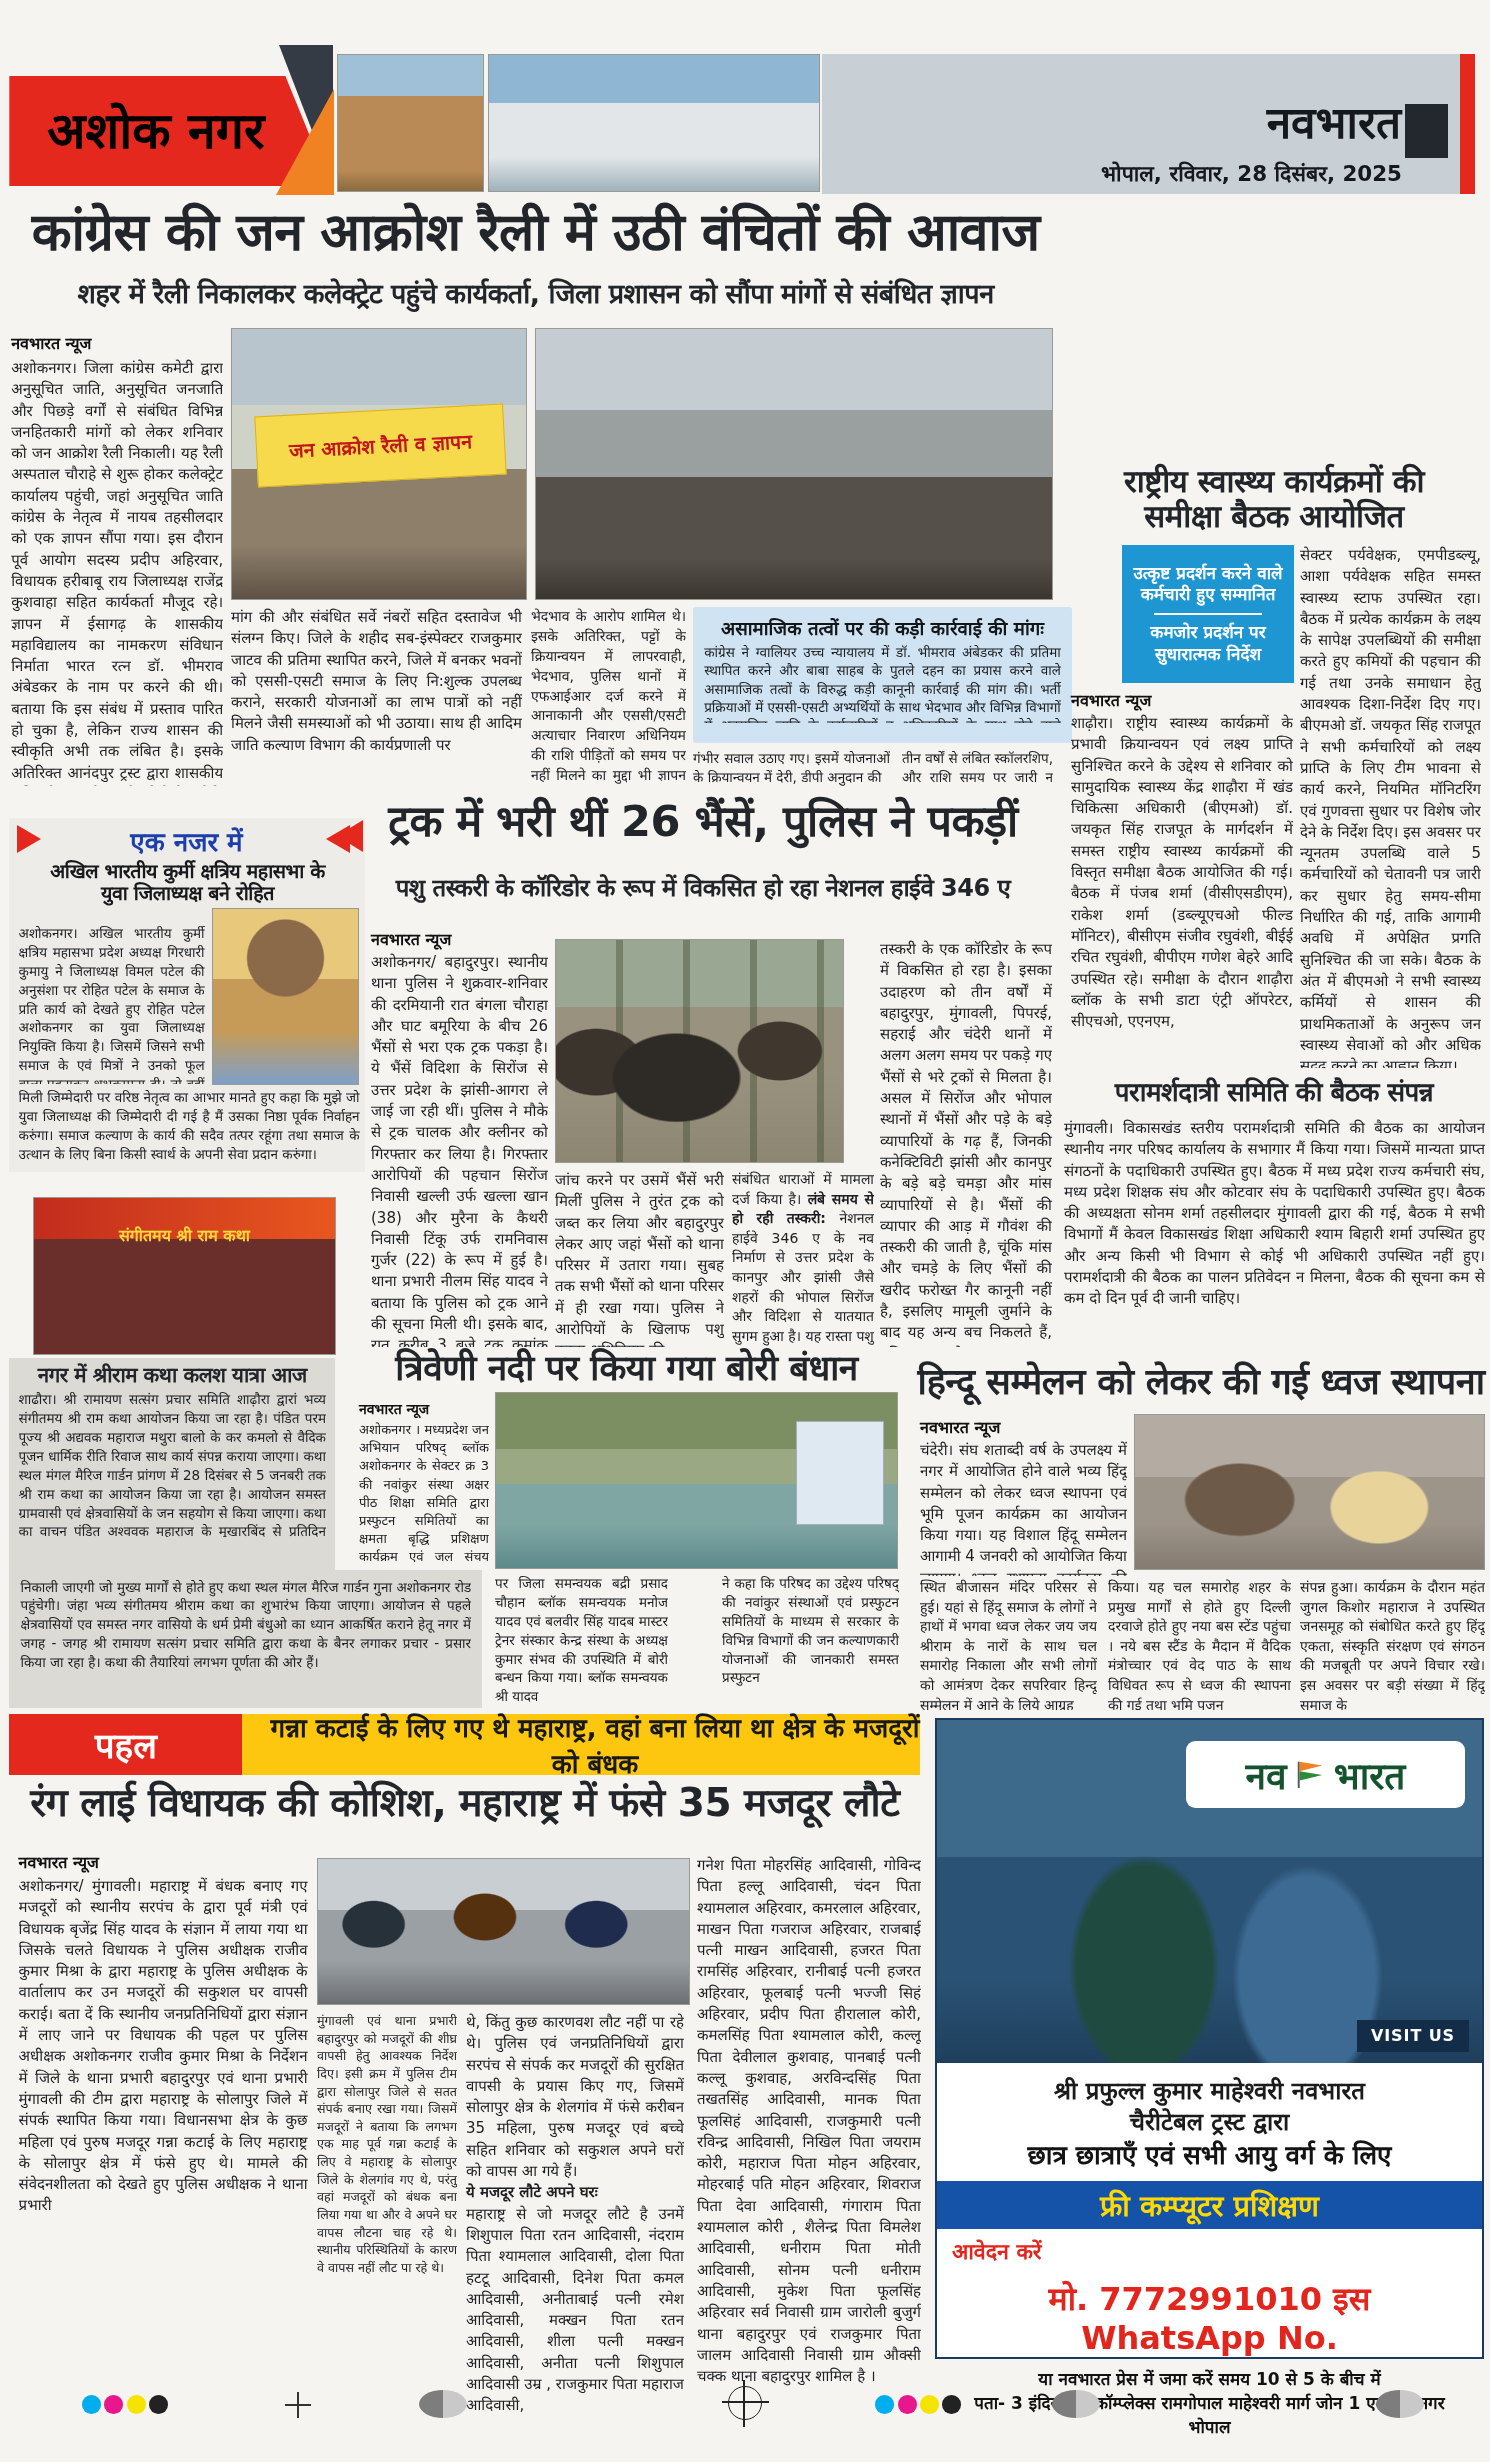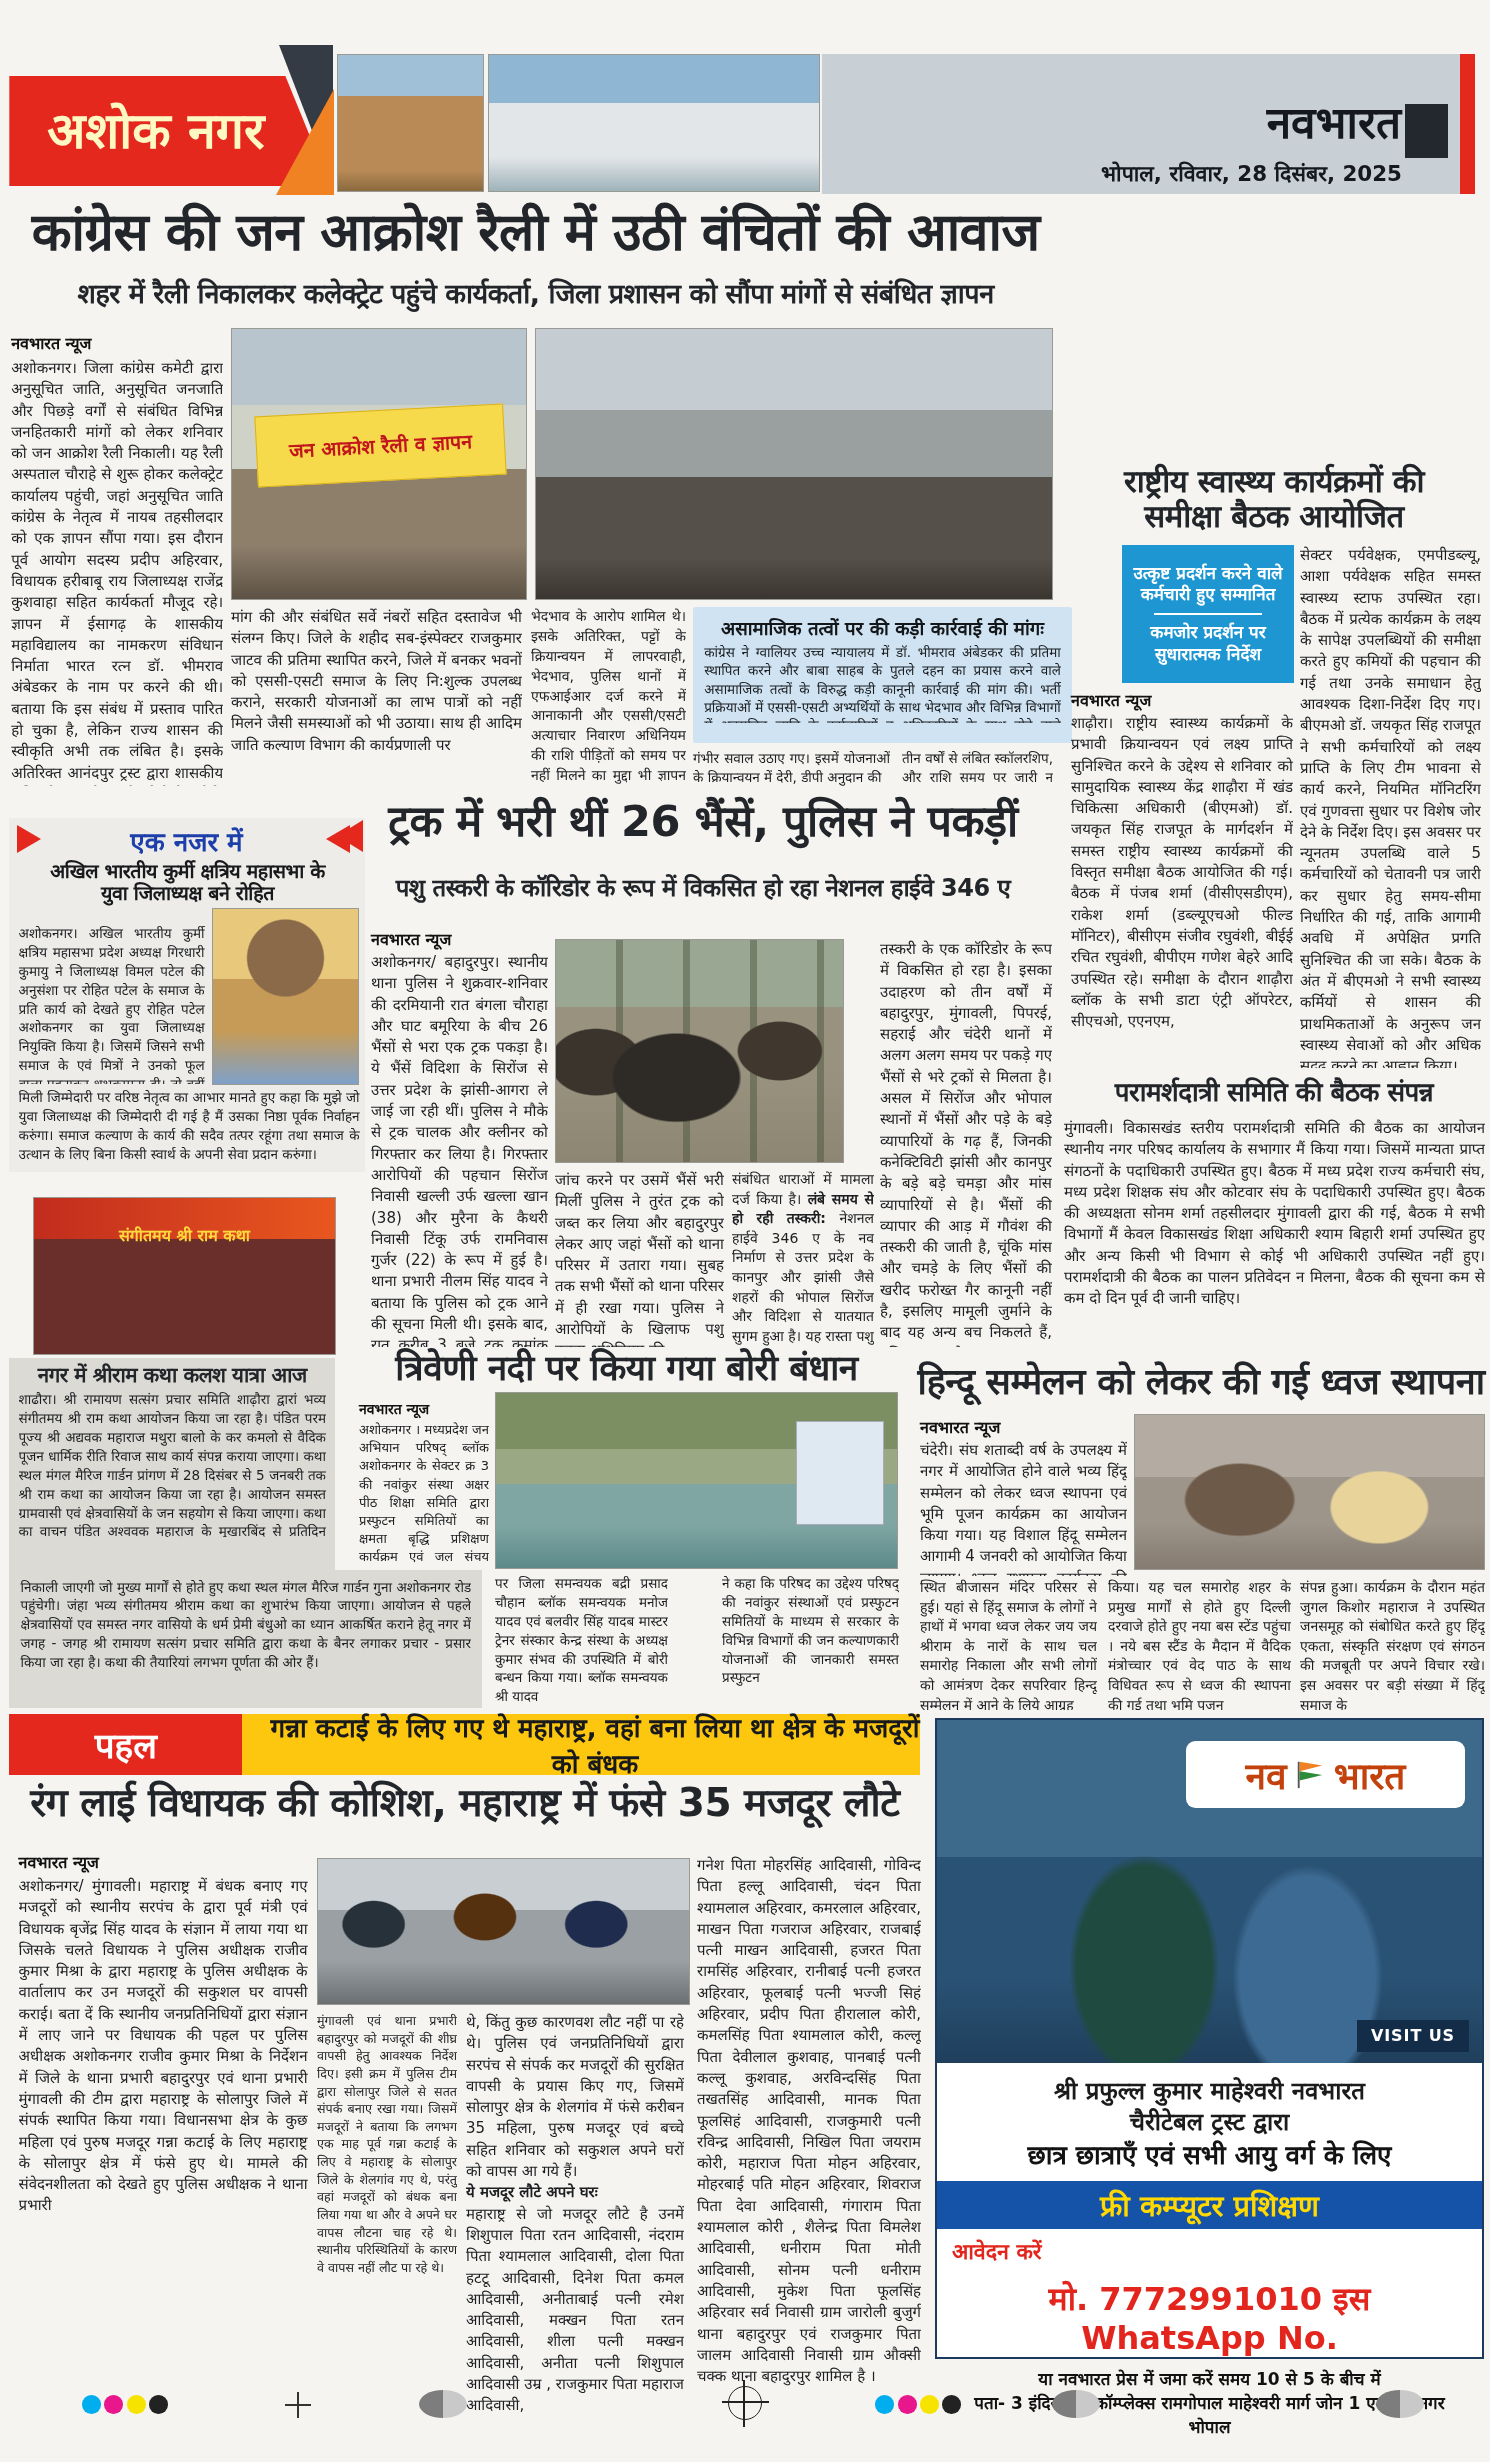--- a/index.html
+++ b/index.html
@@ -9,21 +9,21 @@
   .clip{overflow:hidden;}
   .byline{font-weight:bold;text-align:left;font-size:16px;color:#111;}
   .body16{font-size:15px;line-height:1.42;text-align:justify;overflow:hidden;}
   .body15{font-size:13.5px;line-height:1.4;text-align:justify;overflow:hidden;}
   .hl{font-weight:900;color:#22262a;text-align:center;line-height:1.12;letter-spacing:-0.5px;}
   .pre{white-space:pre-line;}
   .photo{position:absolute;border:0.9px solid #9a9a94;box-sizing:border-box;}
   
   .red-banner{left:9.3px;top:76px;width:321px;height:110px;background:#e5281e;
               clip-path:polygon(0 0,86% 0,100% 100%,0 100%);}
-  .red-banner span{display:block;color:#fef9c3;font-weight:900;font-size:50px;line-height:110px;text-align:center;padding-right:28px;}
+  .red-banner span{display:block;color:#000000;font-weight:900;font-size:50px;line-height:110px;text-align:center;padding-right:28px;}
   .wedge-dark{left:279px;top:45px;width:54px;height:140px;background:#353b45;clip-path:polygon(0 0,100% 0,100% 100%);}
   .wedge-orange{left:276px;top:89px;width:58px;height:106px;background:#f08223;clip-path:polygon(0 100%,100% 0,100% 100%);}
   .ph-temple1{left:337px;top:54px;width:147px;height:138px;
      background:linear-gradient(180deg,#9fc0d6 0 30%,#b98a55 30% 85%,#8a6a3f 100%);}
   .ph-temple2{left:488px;top:54px;width:332px;height:138px;
      background:linear-gradient(180deg,#8fb6d2 0 35%,#e2e6e8 35% 75%,#9fb3ba 100%);}
   .gray-panel{left:822px;top:54px;width:652px;height:140px;background:#c8cfd5;}
   .masthead{left:1173px;top:91px;width:228px;text-align:right;font-weight:900;font-size:44px;color:#15181c;}
   .black-sq{left:1405px;top:104px;width:43px;height:54px;background:#23272e;}
   .dateline{left:1099px;top:158px;width:303px;text-align:right;font-weight:bold;font-size:21.4px;color:#15181c;}
@@ -84,21 +84,21 @@
   .strip-yellow span{font-size:26px;font-weight:800;color:#17191c;text-align:center;margin-left:28px;}
   .ph-workers{left:317px;top:1858px;width:373px;height:147px;
      background:radial-gradient(ellipse 32px 24px at 15% 45%,#27313a 95%,transparent),radial-gradient(ellipse 32px 24px at 45% 40%,#55310f 95%,transparent),radial-gradient(ellipse 32px 24px at 75% 45%,#1f2c4e 95%,transparent),linear-gradient(180deg,#c9ced2 0 35%,#9aa0a4 35% 70%,#6b6f72 100%);}
   .boldhead{font-weight:800;}
   
   .ad{left:935px;top:1718px;width:549px;height:641px;background:#fff;border:2.8px solid #1c3a5e;box-sizing:border-box;}
   .ad-photo{position:relative;width:100%;height:343px;
      background:radial-gradient(ellipse 75px 112px at 38% 72%,#1f4a40 90%,transparent),radial-gradient(ellipse 75px 112px at 68% 75%,#3d6a92 90%,transparent),linear-gradient(180deg,#3d6a8a 0 40%,#2a5274 40% 75%,#1f3f5c 100%);}
   .ad-logo{position:absolute;right:17px;top:20.5px;width:279px;height:67px;background:#fff;border-radius:9.3px;
      display:flex;align-items:center;justify-content:center;gap:7.5px;}
-  .ad-logo span{font-size:37px;font-weight:900;color:#c2410c;}
+  .ad-logo span{font-size:37px;font-weight:900;color:#14532d;}
   .ad-visit{position:absolute;right:13px;bottom:11.2px;width:112px;height:32px;background:#132c47;color:#fff;
      display:flex;align-items:center;justify-content:center;font-size:16px;font-weight:800;letter-spacing:0.9px;}
   .ad-lines{padding:13px 13px 7.5px 13px;text-align:center;}
   .ad-l1,.ad-l2{font-size:24px;font-weight:800;color:#1b1b1b;line-height:1.3;}
   .ad-l3{font-size:26px;font-weight:900;color:#131313;line-height:1.35;}
   .ad-band{height:48px;background:#1553a8;display:flex;align-items:center;justify-content:center;}
   .ad-band span{color:#ffd900;font-size:29px;font-weight:900;}
   .ad-bottom{padding:7.5px 15px;}
   .ad-apply{color:#e3261d;font-size:21.4px;font-weight:800;}
   .ad-phone{color:#e3261d;font-size:32px;font-weight:900;text-align:center;margin:11px 0;}

